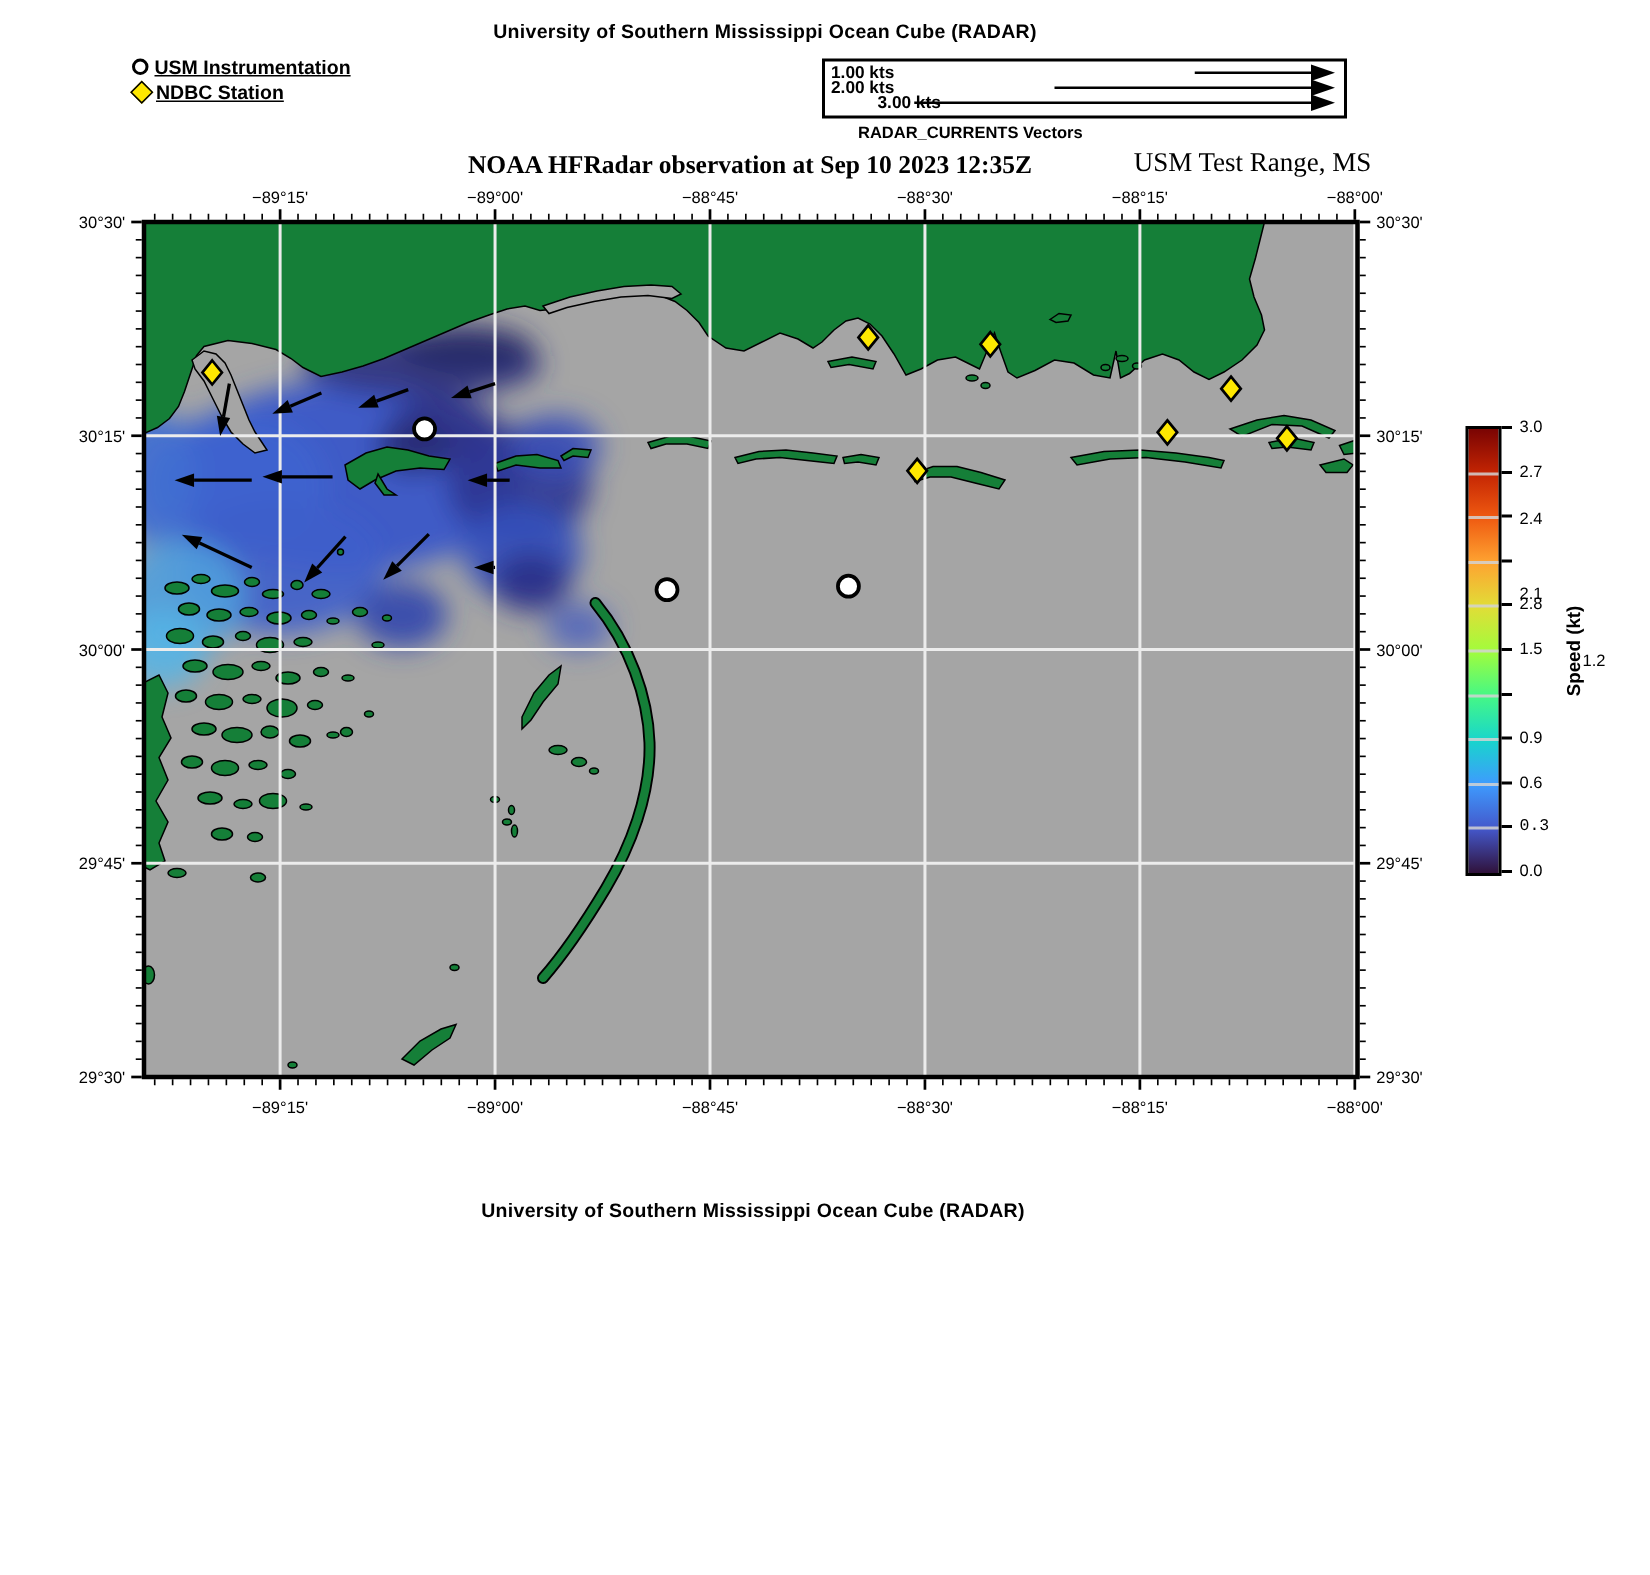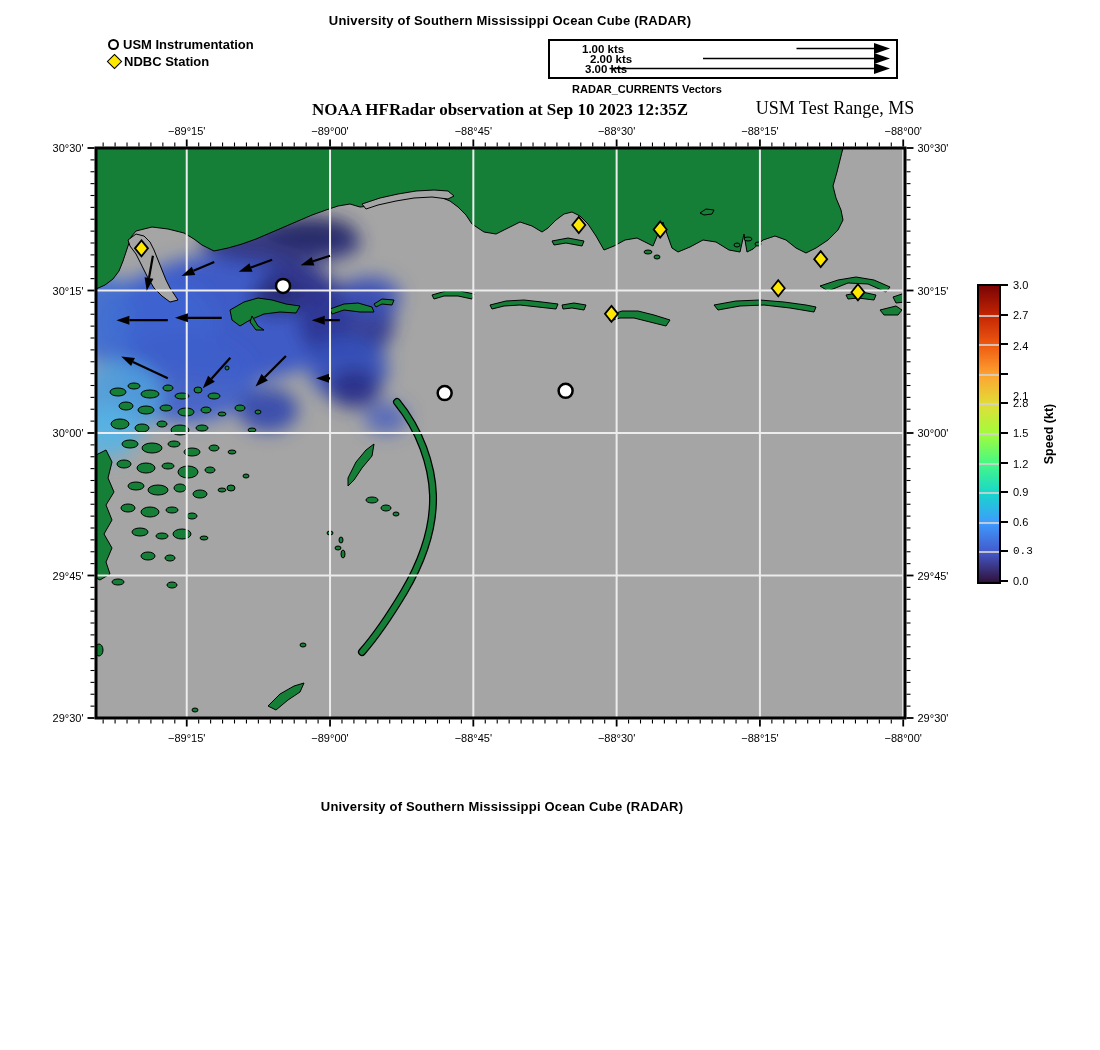--- a/index.html
+++ b/index.html
@@ -1,21 +1,21 @@
 <!DOCTYPE html>
 <html><head>
 <meta charset="utf-8">
 <style>
   html,body{margin:0;padding:0;background:#fff;}
   body{width:1100px;height:1050px;position:relative;font-family:"Liberation Sans",sans-serif;color:#000;overflow:hidden;}
   .abs{position:absolute;}
   .ttl{font-weight:bold;font-size:13px;letter-spacing:0.2px;white-space:nowrap;transform:translateX(-50%);}
   #subtitle{font-family:"Liberation Serif",serif;font-weight:bold;font-size:17px;white-space:nowrap;transform:translateX(-50%);}
   #range-label{font-family:"Liberation Serif",serif;font-weight:normal;font-size:18px;white-space:nowrap;transform:translateX(-50%);}
-  #legend{left:108px;top:36px;}
+  #legend{left:88px;top:36px;text-decoration:underline;}
   .leg-row{display:flex;align-items:center;height:17px;}
   .leg-label{font-weight:bold;font-size:13px;margin-left:4px;white-space:nowrap;}
   .leg-circle{width:11px;height:11px;border:2px solid #000;border-radius:50%;background:#fff;box-sizing:border-box;}
   .leg-diamond{width:9px;height:9px;border:1.5px solid #000;transform:rotate(45deg);box-sizing:content-box;}
   #vecbox{left:548px;top:39px;width:346px;height:36px;border:2.5px solid #000;background:#fff;}
   .vec-label{position:absolute;left:4px;font-weight:bold;font-size:11.5px;line-height:10px;white-space:nowrap;}
   #veccaption{left:556px;top:83px;font-weight:bold;font-size:11px;white-space:nowrap;padding-left:16px;}
   #colorbar{left:977px;top:284px;width:20px;height:296px;border:2px solid #000;}
   .cb-sep{position:absolute;left:0;width:100%;height:2px;background:rgba(210,210,210,0.85);}
   .cb-tick{position:absolute;width:7px;height:2px;background:#000;left:1001px;}
@@ -33,22 +33,22 @@
     <span class="leg-circle"></span>
     <span class="leg-label">USM Instrumentation</span>
   </div>
   <div class="leg-row">
     <span class="leg-diamond" style="background:#ffe800;margin-left:1px;"></span>
     <span class="leg-label">NDBC Station</span>
   </div>
 </div>
 
 <div class="abs" id="vecbox">
-  <div class="vec-label" style="top:3px;margin-left:28px;">1.00 kts</div>
-  <div class="vec-label" style="top:13px;margin-left:36px;">2.00 kts</div>
+  <div class="vec-label" style="top:3px;">1.00 kts</div>
+  <div class="vec-label" style="top:13px;">2.00 kts</div>
   <div class="vec-label" style="top:23px;margin-left:31px;">3.00 kts</div>
   <svg id="vecarrows" width="346" height="36" style="position:absolute;left:0;top:0;">
       <line x1="246.5" y1="7.5" x2="326" y2="7.5" stroke="#000" stroke-width="1.6"></line>
       <polygon points="340,7.5 324,2 324,13" fill="#000"></polygon>
       <line x1="153" y1="17.5" x2="326" y2="17.5" stroke="#000" stroke-width="1.6"></line>
       <polygon points="340,17.5 324,12 324,23" fill="#000"></polygon>
       <line x1="59.5" y1="27.5" x2="326" y2="27.5" stroke="#000" stroke-width="1.6"></line>
       <polygon points="340,27.5 324,22 324,33" fill="#000"></polygon>
     </svg>
 </div>
@@ -523,21 +523,21 @@
 <div id="cb-marks">
     <div class="abs cb-tick" style="top: 580px;"></div>
     <div class="abs cb-lab" style="top: 581px;">0.0</div>
     <div class="abs cb-tick" style="top: 550.4px;"></div>
     <div class="abs cb-lab" style="top: 551.4px; font-family: Liberation Mono, monospace;">0.3</div>
     <div class="abs cb-tick" style="top: 520.8px;"></div>
     <div class="abs cb-lab" style="top: 521.8px;">0.6</div>
     <div class="abs cb-tick" style="top: 491.2px;"></div>
     <div class="abs cb-lab" style="top: 492.2px;">0.9</div>
     <div class="abs cb-tick" style="top: 461.6px;"></div>
-    <div class="abs cb-lab" style="top: 464px;">1.2</div>
+    <div class="abs cb-lab" style="top: 441px; margin-left: 42px;">1.2</div>
     <div class="abs cb-tick" style="top: 432px;"></div>
     <div class="abs cb-lab" style="top: 433px;">1.5</div>
     <div class="abs cb-tick" style="top: 402.4px;"></div>
     <div class="abs cb-lab" style="top: 403.4px;">2.8</div>
     <div class="abs cb-tick" style="top: 372.8px;"></div>
     <div class="abs cb-lab" style="top: 396px;">2.1</div>
     <div class="abs cb-tick" style="top: 343.2px;"></div>
     <div class="abs cb-lab" style="top: 346px;">2.4</div>
     <div class="abs cb-tick" style="top: 313.6px;"></div>
     <div class="abs cb-lab" style="top: 314.6px;">2.7</div>

